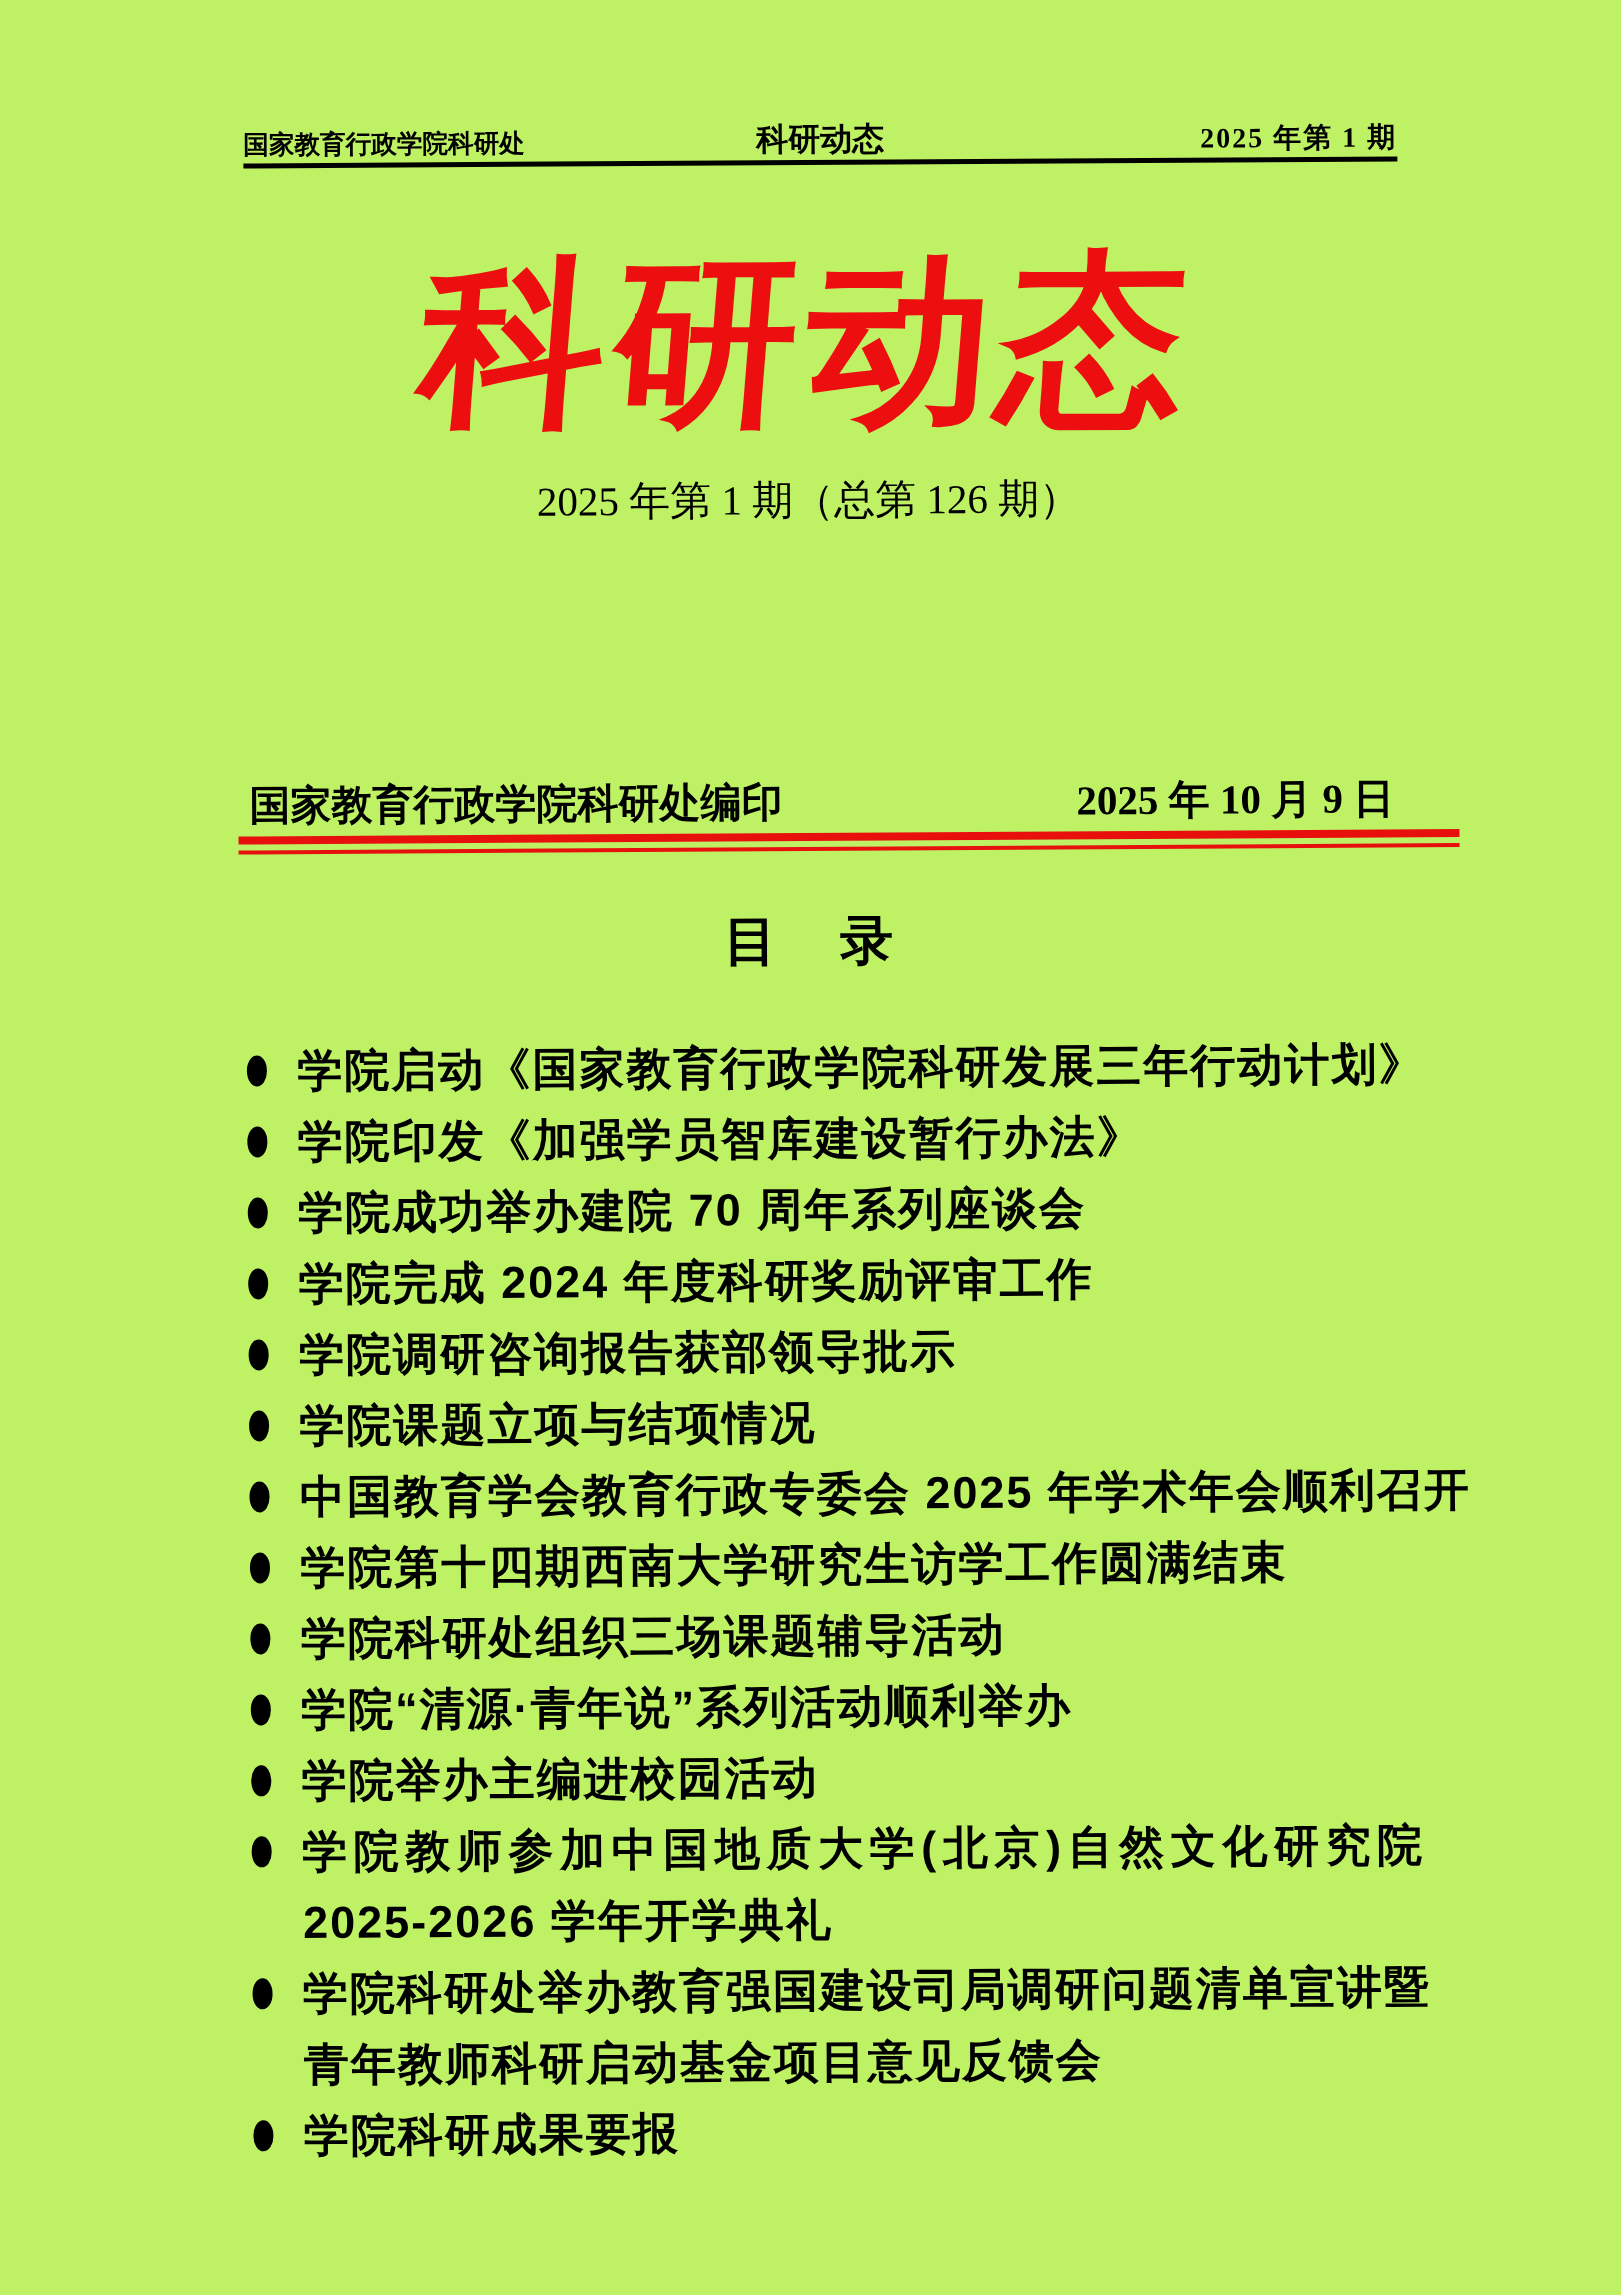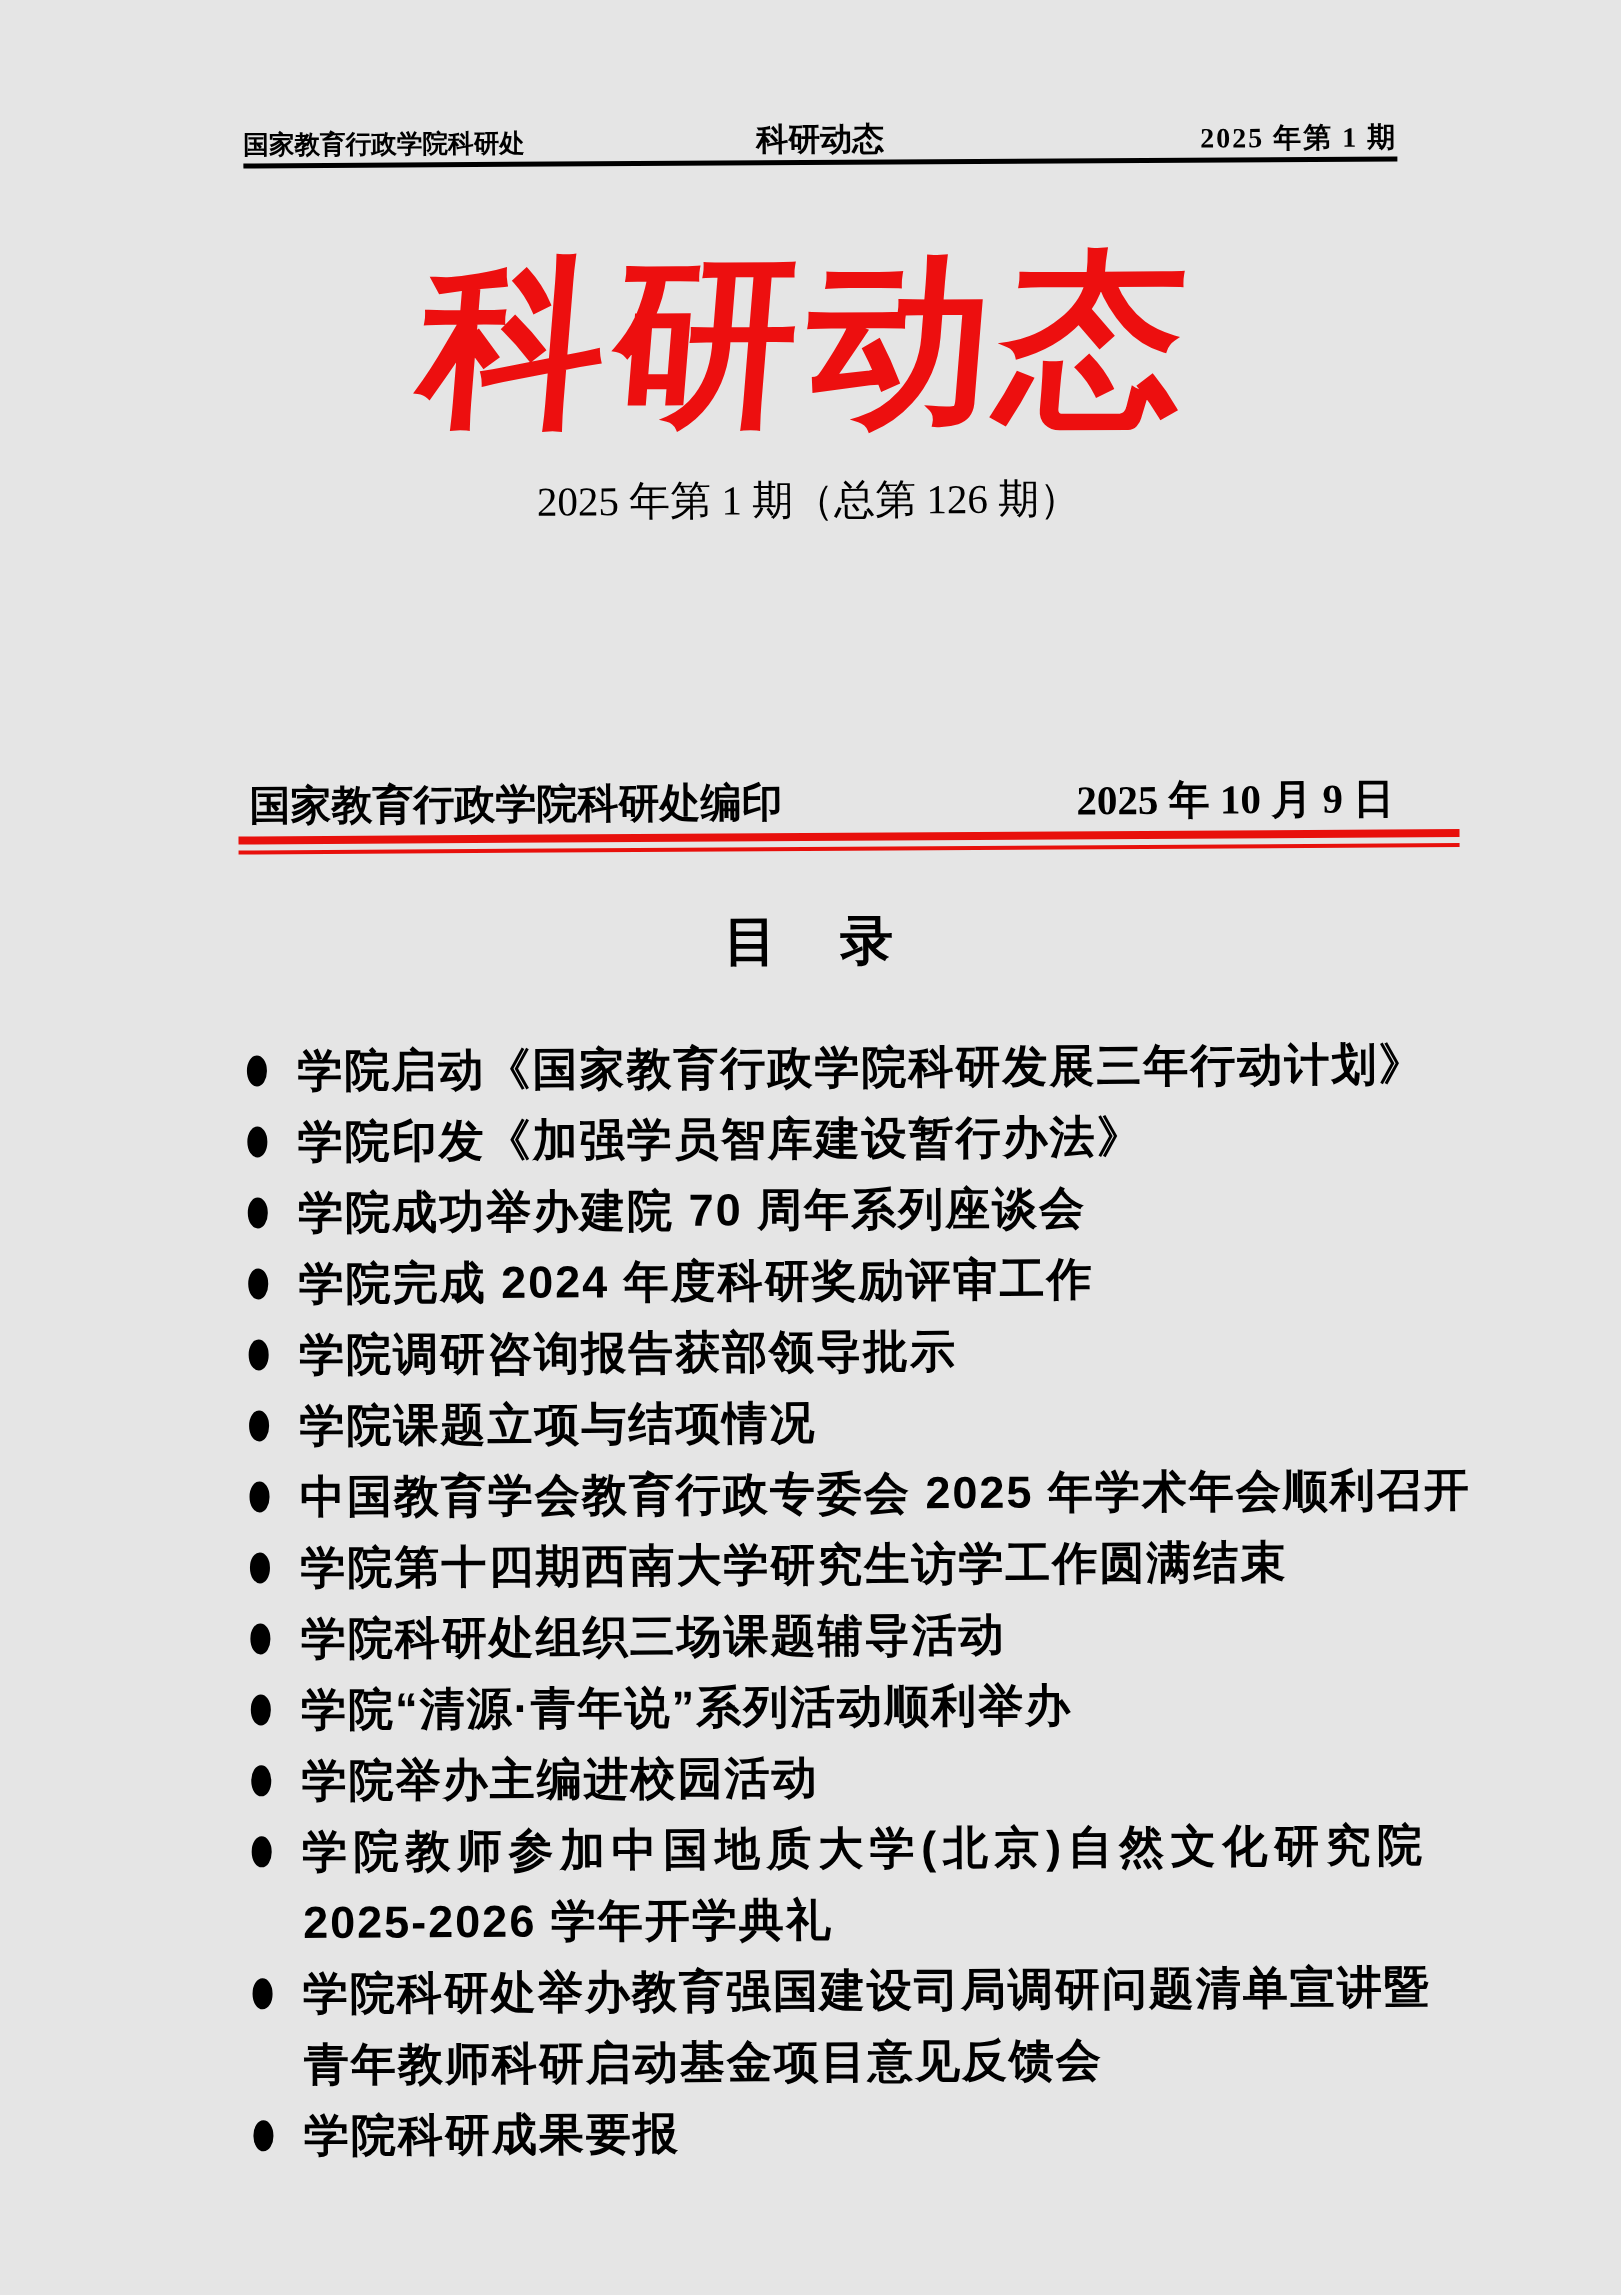--- a/index.html
+++ b/index.html
@@ -1,19 +1,19 @@
 <!DOCTYPE html>
 <html style="font-size:8.2px"><head>
 <meta charset="utf-8">
 <style>
   html,body{margin:0;padding:0;background:#ffffff;}
   .page{
     position:relative;
     width:1622px;height:2295px;
-    background:#e5e5e5;
+    background:#bef264;
     overflow:hidden;
     color:#000;
     font-family:"Liberation Serif", serif;
   }
   .tilt{
     position:absolute;left:0;top:0;width:100%;height:100%;
     transform:rotate(-0.35deg);
     transform-origin:50% 40%;
   }
   

